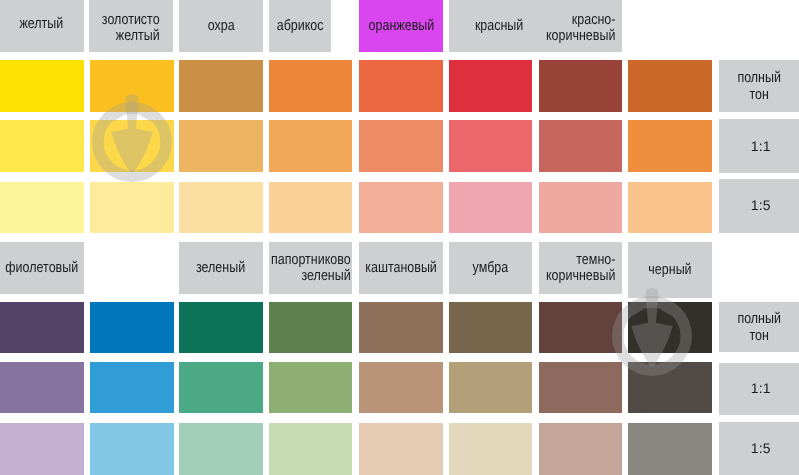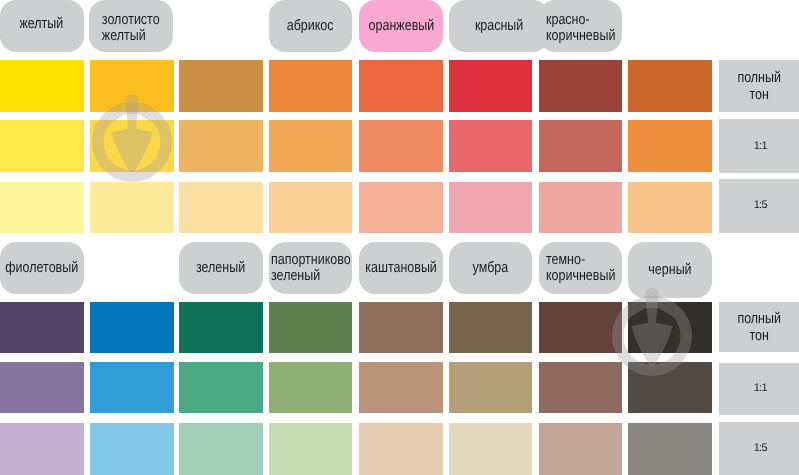--- a/index.html
+++ b/index.html
@@ -2,48 +2,51 @@
 <html lang="ru"><head>
 <meta charset="utf-8">
 <title>Таблица цветов</title>
 <style>
   html,body{margin:0;padding:0;}
   body{width:799px;height:475px;overflow:hidden;background:#ffffff;
        font-family:"Liberation Sans",sans-serif;
        -webkit-font-smoothing:antialiased;text-rendering:geometricPrecision;}
   #sheet{position:relative;width:799px;height:475px;background:#ffffff;overflow:hidden;}
   .cell{position:absolute;box-sizing:border-box;}
-  .header-cell{display:flex;align-items:center;justify-content:center;text-align:left;border-radius:16px;}
+  .header-cell{display:flex;align-items:center;justify-content:center;text-align:right;}
   .header-label{display:inline-block;font-size:15px;line-height:16.2px;
                 transform:scaleX(0.832);white-space:pre-line;}
   .header-cell.two-line.nudge .header-label{position:relative;top:1.9px;}
   .header-cell.lift .header-label{position:relative;top:-2.4px;}
   .ratio-cell{display:flex;align-items:center;justify-content:center;text-align:center;}
   .ratio-label{display:inline-block;font-size:15px;line-height:17.3px;
                transform:scaleX(0.832);white-space:pre-line;}
-  .ratio-label.num{font-size:11px;line-height:19px;letter-spacing:-1.85px;
+  .ratio-label.num{font-size:14px;line-height:19px;letter-spacing:-1.85px;
                    margin-right:-1.85px;transform:none;white-space:pre;}
   .swatch-cell{}
   .watermark{position:absolute;}
 </style>
 </head>
 <body>
 
 <div id="sheet">
     <div class="cell header-cell lift" style="left: 0px; top: 0px; width: 83.5px; height: 52px; background: rgb(205, 207, 209);">
       <span class="header-label" style="color: rgb(27, 27, 27);">желтый</span>
     </div>
     <div class="cell header-cell two-line nudge" style="left: 89px; top: 0px; width: 83.5px; height: 52px; background: rgb(205, 207, 209);">
       <span class="header-label" style="color: rgb(27, 27, 27);">золотисто
 желтый</span>
     </div>
-    <div class="cell header-cell" style="left: 268.9px; top: 0px; width: 83px; height: 52px; background: rgb(205, 207, 209);">
+    <div class="cell header-cell" style="left: 179px; top: 0px; width: 83.5px; height: 52px; background: rgb(205, 207, 209);">
+      <span class="header-label" style="color: rgb(27, 27, 27);">охра</span>
+    </div>
+    <div class="cell header-cell" style="left: 268.9px; top: 0px; width: 62px; height: 52px; background: rgb(205, 207, 209);">
       <span class="header-label" style="color: rgb(27, 27, 27);">абрикос</span>
     </div>
-    <div class="cell header-cell" style="left: 359.2px; top: 0px; width: 83.5px; height: 52px; background: #f9a8d4;">
+    <div class="cell header-cell" style="left: 359.2px; top: 0px; width: 83.5px; height: 52px; background: #d946ef;">
       <span class="header-label" style="color: rgb(27, 27, 27);">оранжевый</span>
     </div>
     <div class="cell header-cell" style="left: 448.7px; top: 0px; width: 100px; height: 52px; background: rgb(205, 207, 209);">
       <span class="header-label" style="color: rgb(27, 27, 27);">красный</span>
     </div>
     <div class="cell header-cell two-line nudge" style="left: 538.5px; top: 0px; width: 83.5px; height: 52px; background: rgb(205, 207, 209);">
       <span class="header-label" style="color: rgb(27, 27, 27);">красно-
 коричневый</span>
     </div>
     <div class="cell swatch-cell" title="#fde100" style="left: 0px; top: 60px; width: 83.5px; height: 52px; background: rgb(253, 225, 0);"></div>

